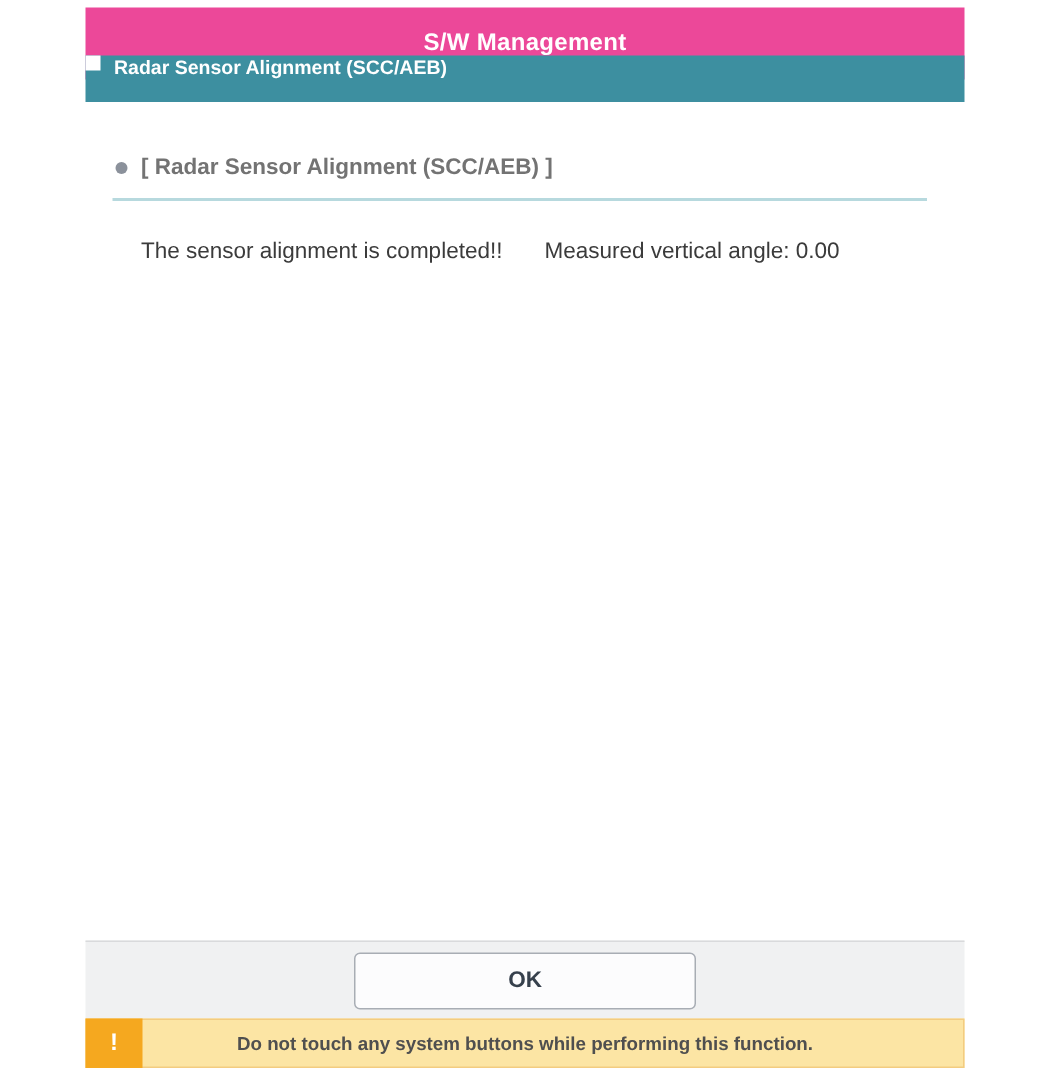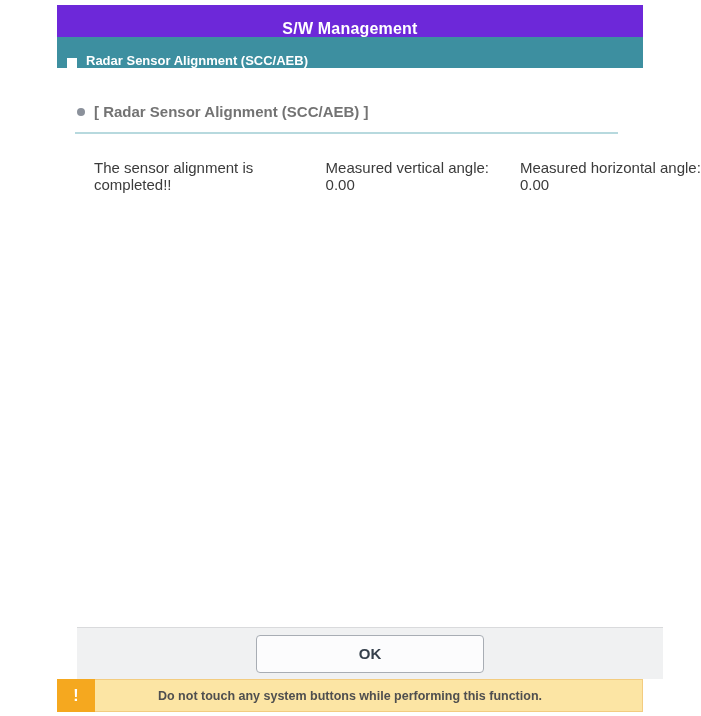--- a/index.html
+++ b/index.html
@@ -7,31 +7,30 @@
   body {
     position:relative;
     background:#ffffff;
     font-family:"Liberation Sans", sans-serif;
     overflow:hidden;
   }
 
   
   .header-bar {
     position:absolute; left:57px; top:5px; width:586px; height:48px;
-    background:#6d28d9;
+    background:#ec4899;
     display:flex; align-items:center; justify-content:center;
   }
   .header-title { color:#ffffff; font-weight:bold; font-size:16px; letter-spacing:0.2px; }
 
   
   .function-bar {
     position:absolute; left:57px; top:37px; width:586px; height:31px;
     background:#3d8fa0;
-    display:flex; align-items:flex-end; gap:9px;
-    padding-left:10px;
+    display:flex; align-items:flex-start; gap:9px;
   }
   .square-icon { width:10px; height:10px; background:#ffffff; flex:0 0 auto; }
   .function-label { color:#ffffff; font-weight:bold; font-size:13px; }
 
   
   .section-title-row {
     position:absolute; left:77px; top:103px;
     display:flex; align-items:center; gap:9px;
   }
   .bullet-icon { width:8px; height:8px; border-radius:50%; background:#8b919b; flex:0 0 auto; }
@@ -47,21 +46,21 @@
     position:absolute; left:94px; top:159px;
     display:flex; flex-direction:row; gap:28px;
   }
   .message { font-size:15px; color:#3b3b3b; line-height:17px; }
 
   
   .footer-band {
     position:absolute; left:57px; top:627px; width:586px; height:52px;
     background:#f0f1f2;
     border-top:1px solid #d9dadc;
-    display:flex; align-items:center; justify-content:center;margin-left:20px;
+    display:flex; align-items:center; justify-content:center;
   }
   .ok-button {
     width:228px; height:38px;
     background:#fcfcfd;
     border:1px solid #a8adb4;
     border-radius:4px;
     font-family:"Liberation Sans", sans-serif;
     font-weight:bold; font-size:15px; color:#36404c;
     display:flex; align-items:center; justify-content:center;
     cursor:pointer;
@@ -100,21 +99,20 @@
 <div class="section-title-row">
   <span class="bullet-icon"></span>
   <span class="section-title">[ Radar Sensor Alignment (SCC/AEB) ]</span>
 </div>
 
 <div class="section-divider"></div>
 
 <div class="messages">
   <div class="message">The sensor alignment is completed!!</div>
   <div class="message">Measured vertical angle: 0.00</div>
-  <div class="message">Measured horizontal angle: 0.00</div>
 </div>
 
 <div class="footer-band">
   <button class="ok-button">OK</button>
 </div>
 
 <div class="warning-bar">
   <span class="warning-message">Do not touch any system buttons while performing this function.</span>
   <span class="warning-icon-box">!</span>
 </div>

